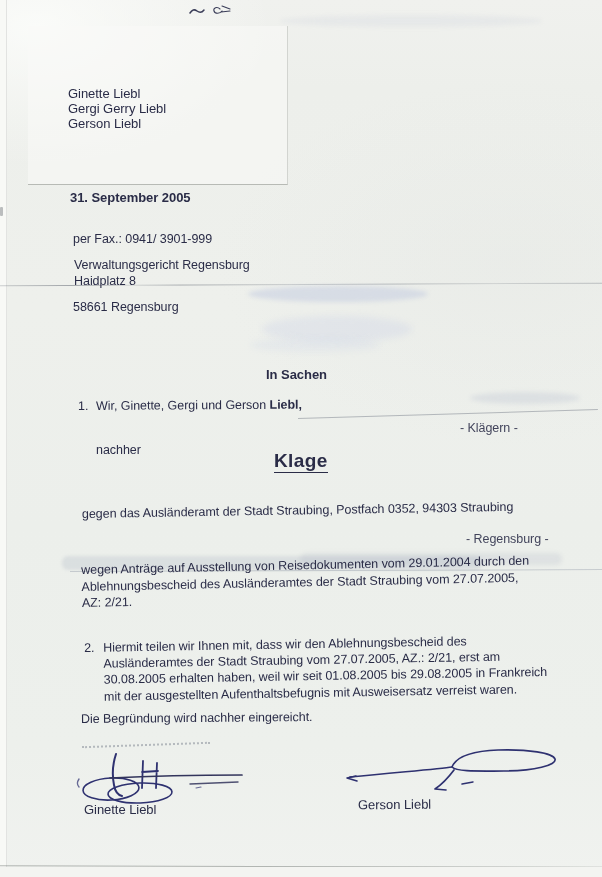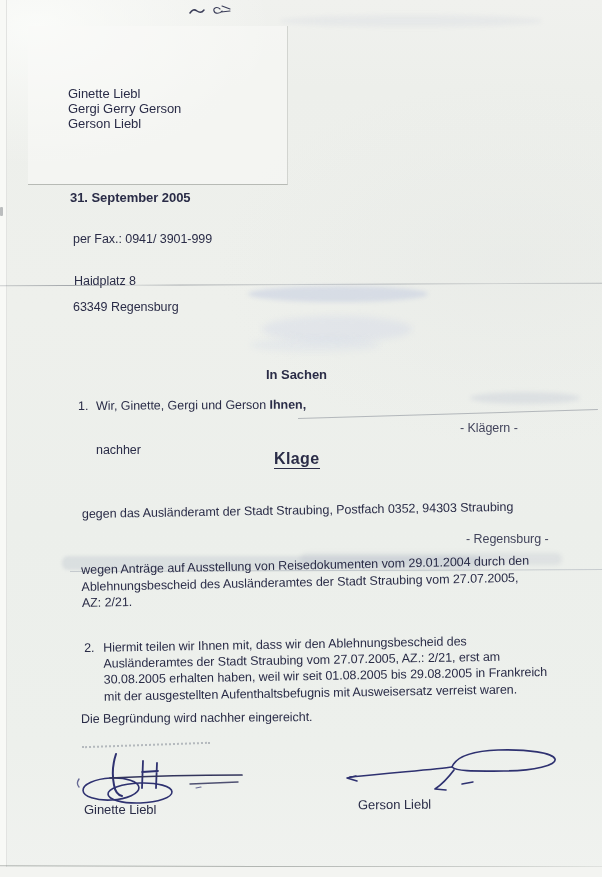--- a/index.html
+++ b/index.html
@@ -78,41 +78,42 @@
   <div class="artifact dot-row"></div>
   <div class="artifact scanline-bottom"></div>
   <div class="artifact bottom-strip"></div>
 
   <svg class="sig-svg" style="left:186px;top:0;width:50px;height:22px" viewBox="0 0 50 22">
     <path d="M4,13 q3,-5 7,-2 t7,-1" fill="none" stroke="#3a3d58" stroke-width="1.5" stroke-linecap="round"></path>
     <path d="M34,9 c-3,-3 -7,-1 -6,2 c1,3 6,3 8,0 M36,6 l8,3 M35,12 l9,-1" fill="none" stroke="#3a3d58" stroke-width="1.1" stroke-linecap="round"></path>
   </svg>
 
   <div class="line" style="left:68px;top:86px;font-size:13px">Ginette Liebl</div>
-  <div class="line" style="left:68px;top:101px;font-size:13px">Gergi Gerry Gerson</div>
+  <div class="line" style="left:68px;top:101px;font-size:13px">Gergi Gerry Liebl</div>
   <div class="line" style="left:68px;top:116px;font-size:13px">Gerson Liebl</div>
 
   <div class="line b" style="left:70px;top:190px;font-size:13px">31. September 2005</div>
 
   <div class="line" style="left:73px;top:232px">per Fax.: 0941/ 3901-999</div>
 
+  <div class="line" style="left:74px;top:258px">Verwaltungsgericht Regensburg</div>
   <div class="line" style="left:74px;top:274px">Haidplatz 8</div>
-  <div class="line" style="left:73px;top:300px">63349 Regensburg</div>
+  <div class="line" style="left:73px;top:300px">58661 Regensburg</div>
 
   <div class="line b" style="left:266px;top:367px;font-size:13px">In Sachen</div>
 
   <div class="line" style="left:78px;top:399px;transform:rotate(-.35deg);transform-origin:left center">
-    <span class="num">1.</span><span>Wir, Ginette, Gergi und Gerson </span><span class="b">Ihnen,</span>
+    <span class="num">1.</span><span>Wir, Ginette, Gergi und Gerson </span><span class="b">Liebl,</span>
   </div>
 
   <div class="line faded" style="left:460px;top:421px">- Klägern -</div>
 
   <div class="line" style="left:96px;top:443px">nachher</div>
 
-  <div class="line b" style="left:274px;top:450px;font-size:16px">
+  <div class="line b" style="left:274px;top:450px;font-size:19px">
     <span class="klage-title">Klage</span>
   </div>
 
   <div class="line" style="left:82px;top:507px;transform:rotate(-.95deg);transform-origin:left center">gegen das Ausländeramt der Stadt Straubing, Postfach 0352, 94303 Straubing</div>
   <div class="line faded" style="left:466px;top:532px">- Regensburg -</div>
 
   <div class="line" style="left:81px;top:562px;transform:rotate(-1.2deg);transform-origin:left top;line-height:16.5px">
     <div>wegen Anträge auf Ausstellung von Reisedokumenten vom 29.01.2004 durch den</div>
     <div>Ablehnungsbescheid des Ausländeramtes der Stadt Straubing vom 27.07.2005,</div>
     <div>AZ: 2/21.</div>

